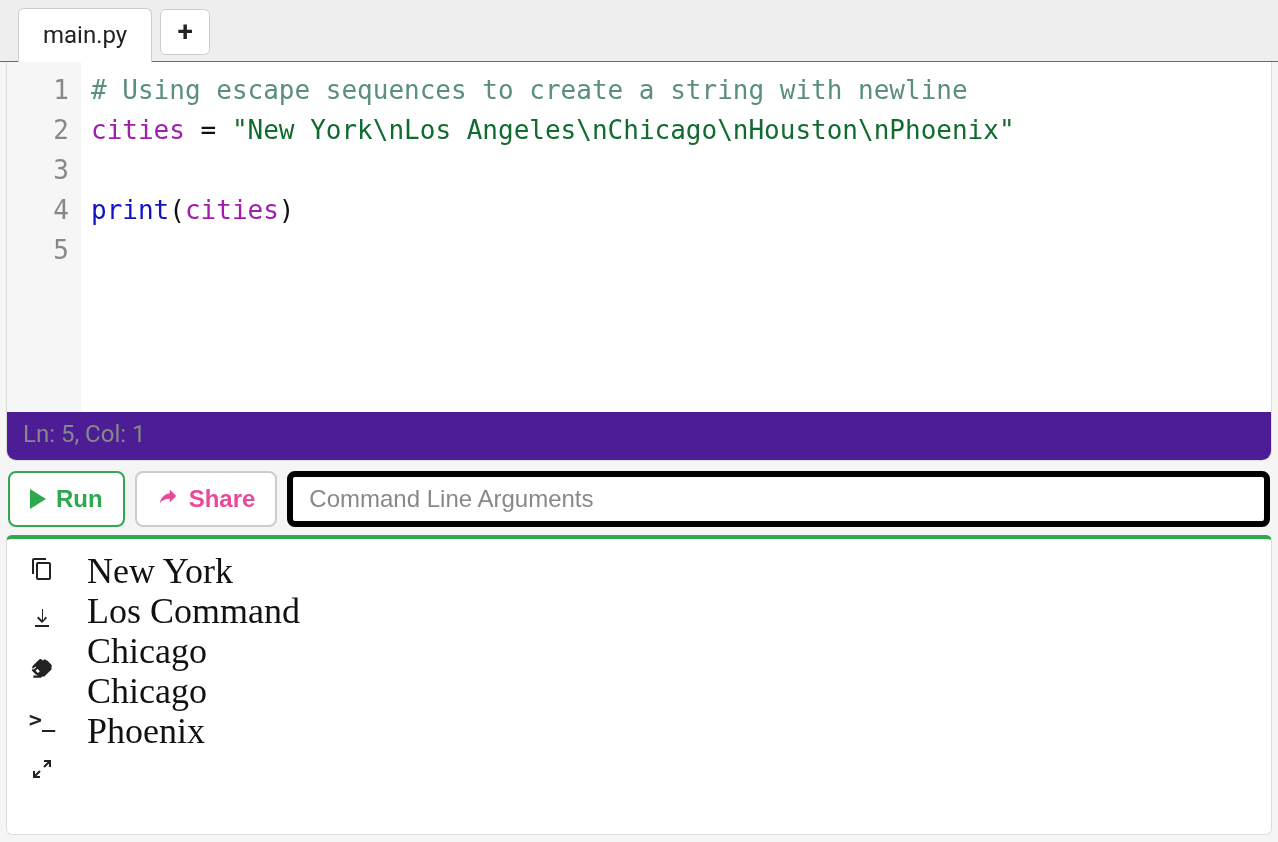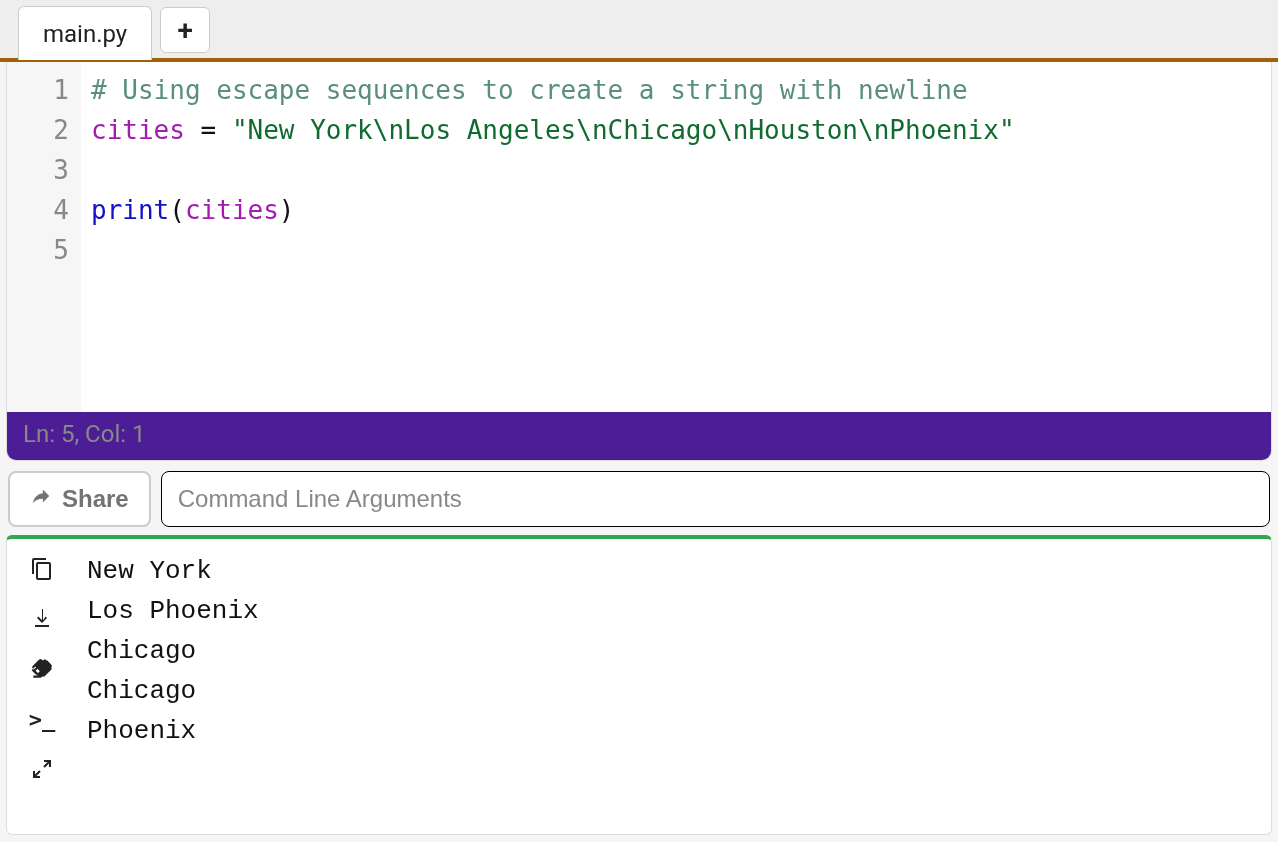--- a/index.html
+++ b/index.html
@@ -13,21 +13,21 @@
   width: 1278px;
   height: 842px;
   overflow: hidden;
 }
 
 
 .tab-bar {
   display: flex;
   align-items: center;
   background: #eeeeee;
-  border-bottom: 4px solid #a16207;
+  border-bottom: 1px solid #a16207;
   padding-top: 8px;
   padding-left: 18px;
   gap: 8px;
   height: 62px;
 }
 .tab {
   background: #fff;
   border: 1px solid #ccc;
   border-bottom: none;
   border-radius: 6px 6px 0 0;
@@ -131,30 +131,30 @@
   color: #2fa84f;
 }
 .btn-run .play-icon {
   width: 0;
   height: 0;
   border-left: 16px solid #2fa84f;
   border-top: 10px solid transparent;
   border-bottom: 10px solid transparent;
 }
 .btn-share {
-  color: #737373;
+  color: #ec4899;
 }
 .btn-share svg {
   width: 22px;
   height: 22px;
 }
 .args-input {
   flex: 1;
   height: 56px;
-  border: 1px solid #000000;
+  border: 6px solid #000000;
   border-radius: 8px;
   background: #fff;
   font-size: 24px;
   padding: 0 16px;
   color: #333;
 }
 .args-input::placeholder {
   color: #888;
 }
 
@@ -183,22 +183,22 @@
   height: 28px;
   display: flex;
   align-items: center;
   justify-content: center;
   cursor: pointer;
   color: #222;
 }
 .output-content {
   flex: 1;
   padding: 12px 10px;
-  font-family: Liberation Mono, monospace;
-  font-size: 26px;
+  font-family: Liberation Serif, serif;
+  font-size: 36px;
   line-height: 40px;
   color: #111;
   white-space: pre;
 }
 </style>
 </head>
 <body>
 
 <div class="tab-bar">
   <div class="tab">
@@ -219,20 +219,24 @@
         <div>5</div>
       </div>
     <div class="code-pane" id="code-pane"><div><span class="tok-comment"># Using escape sequences to create a string with newline</span></div><div><span class="tok-name">cities </span><span class="tok-op">= </span><span class="tok-string">"New York\nLos Angeles\nChicago\nHouston\nPhoenix"</span></div><div>&nbsp;</div><div><span class="tok-builtin">print</span><span class="tok-paren">(</span><span class="tok-name">cities</span><span class="tok-paren">)</span></div><div>&nbsp;</div></div>
   </div>
   <div class="status-bar">
     <span>Ln: 5,  Col: 1</span>
   </div>
 </div>
 
 <div class="toolbar-row">
+  <button class="btn btn-run">
+    <span class="play-icon"></span>
+    <span>Run</span>
+  </button>
   <button class="btn btn-share">
     <span>
       <svg viewBox="0 0 24 24" fill="currentColor">
           <path d="M14 5l7 7-7 7v-4.1c-5 0-8.5 1.6-11 5.1 1-5 4-10 11-11V5z"></path>
         </svg>
     </span>
     <span>Share</span>
   </button>
   <input class="args-input" type="text" placeholder="Command Line Arguments" style="">
 </div>
@@ -258,14 +262,14 @@
     </div>
     <div class="icon-btn">
       <span style="font-family:monospace;font-weight:700;font-size:22px;">&gt;_</span>
     </div>
     <div class="icon-btn">
       <svg viewBox="0 0 24 24" width="24" height="24" fill="currentColor">
           <path d="M10 21v-2H6.41l4.3-4.29-1.42-1.42L5 17.59V14H3v7h7zM14 3v2h3.59l-4.3 4.29 1.42 1.42L19 6.41V10h2V3h-7z"></path>
         </svg>
     </div>
   </div>
-  <div class="output-content" id="output-content"><div>New York</div><div>Los Phoenix</div><div>Chicago</div><div>Chicago</div><div>Phoenix</div></div>
+  <div class="output-content" id="output-content"><div>New York</div><div>Los Command</div><div>Chicago</div><div>Chicago</div><div>Phoenix</div></div>
 </div>
 
 </body></html>

